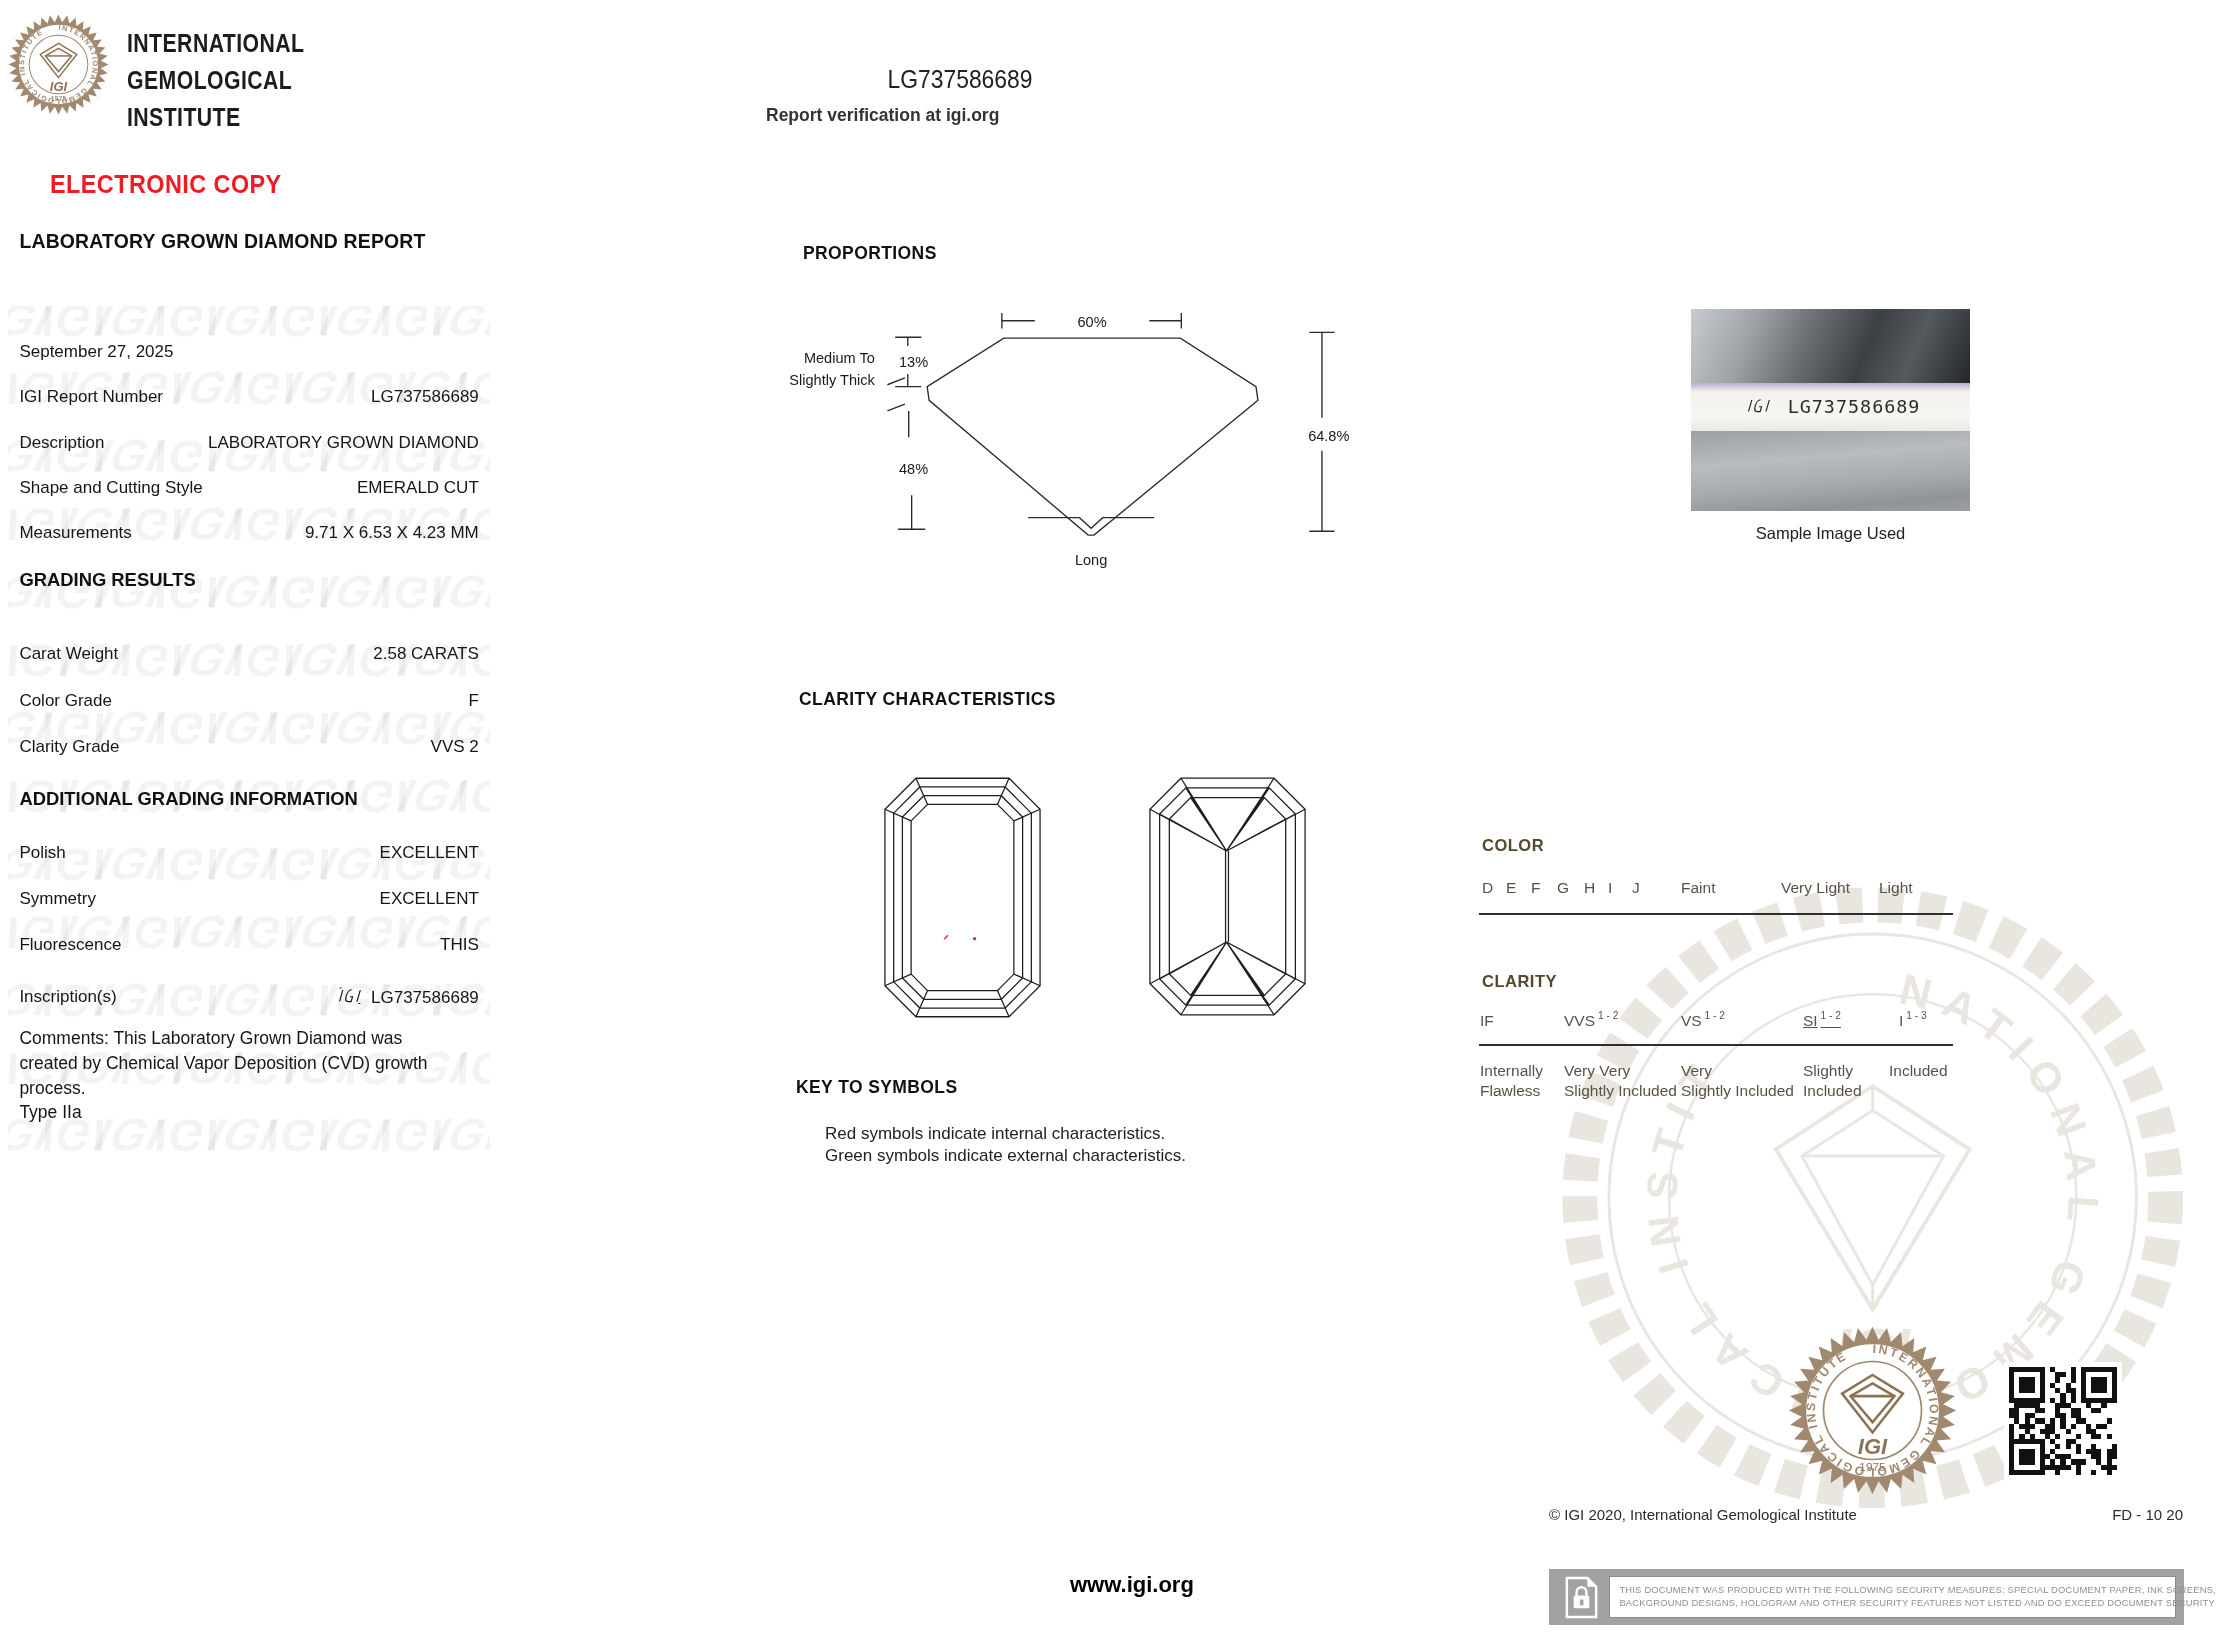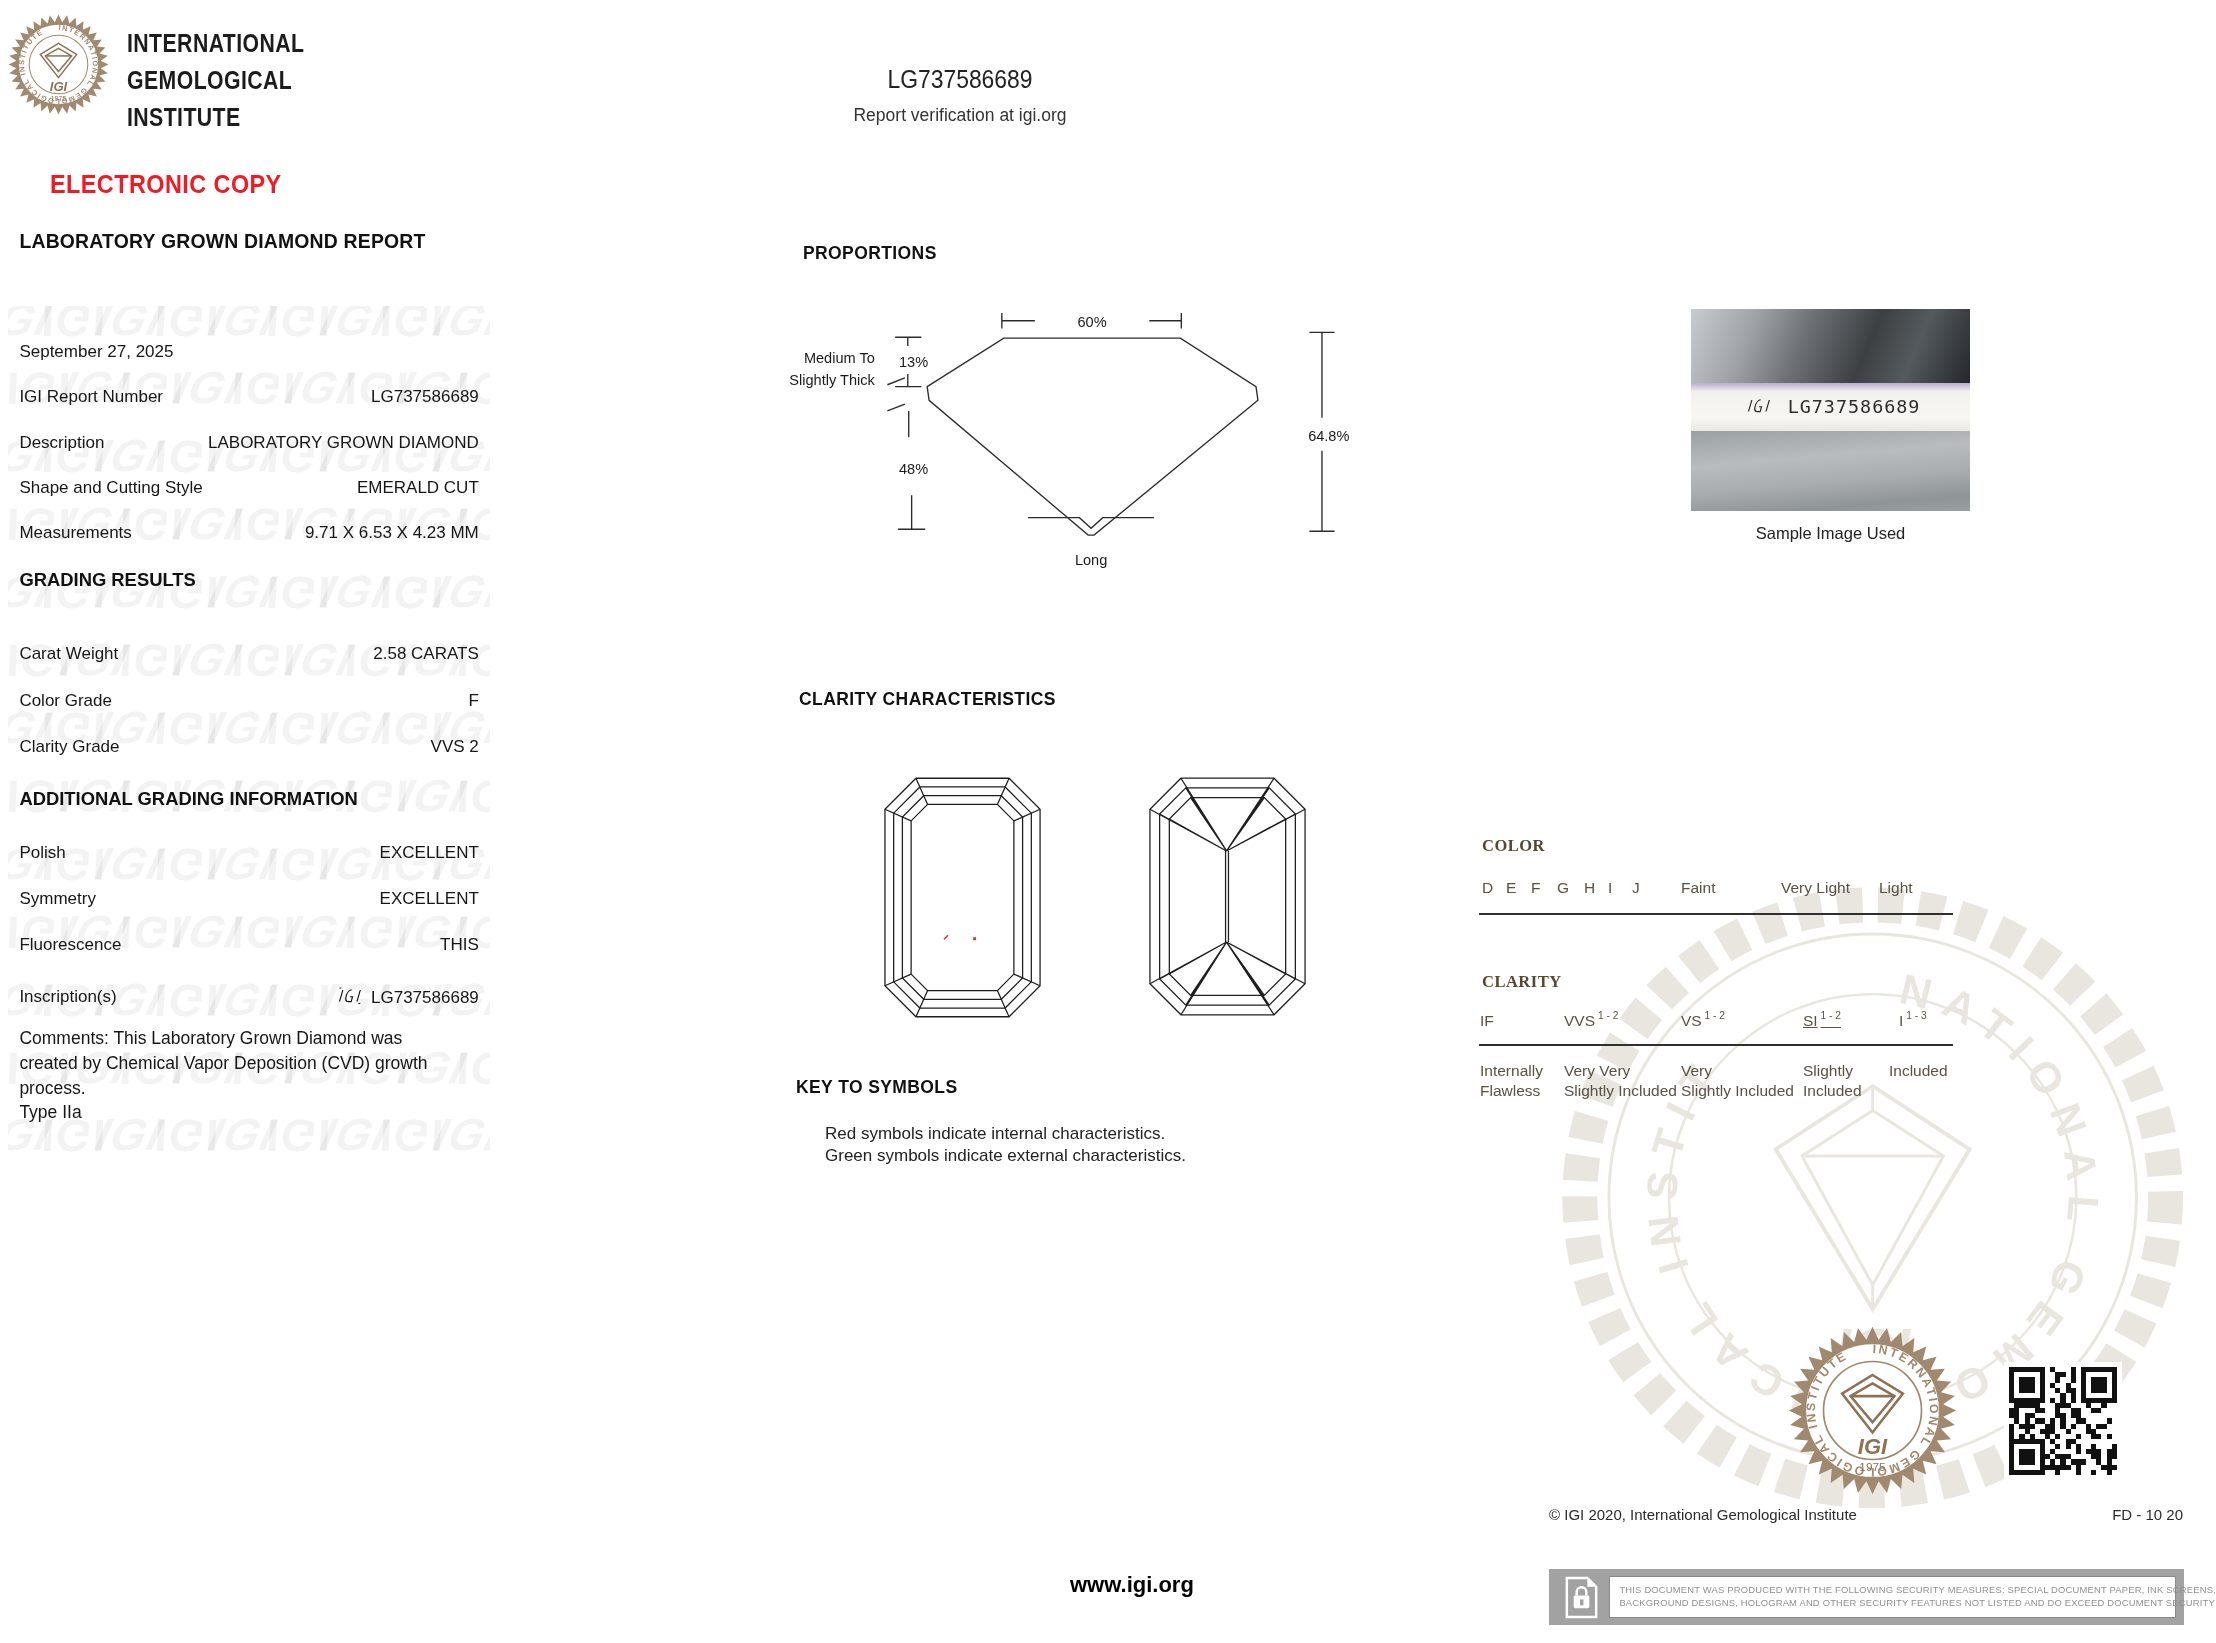--- a/index.html
+++ b/index.html
@@ -5,21 +5,21 @@
   html,body{margin:0;padding:0;background:#fff;}
   #page{position:relative;width:2216px;height:1644px;background:#ffffff;overflow:hidden;
         font-family:"Liberation Sans",sans-serif;color:#1a1a1a;}
   .abs{position:absolute;}
   
   .org-name{font-weight:bold;font-size:25px;line-height:37px;letter-spacing:0.5px;color:#1c1c1c;
             transform:scaleX(.85);transform-origin:left top;}
   .electronic{font-weight:bold;font-size:26px;letter-spacing:0.5px;color:#ee1c25;transform:scaleX(.9);transform-origin:left top;}
   .rep-title{font-weight:bold;font-size:19.4px;letter-spacing:0.2px;color:#111;}
   .top-num{font-size:26px;color:#222;text-align:center;transform:scaleX(.88);transform-origin:center top;}
-  .top-verif{font-size:17.5px;color:#333;text-align:center;}
+  .top-verif{font-size:17.5px;color:#333;font-weight:bold;}
   
   #wm-left{left:7.8px;top:306px;width:482px;height:867px;overflow:hidden;z-index:0;}
   .wm-tile{position:absolute;font-size:45px;font-weight:bold;font-style:italic;
            color:rgba(90,90,90,0.07);letter-spacing:1.9px;}
   .frow{left:7.8px;width:471px;height:23px;z-index:2;font-size:17px;color:#161616;}
   .frow .lab{position:absolute;left:11.6px;top:0;}
   .frow .val{position:absolute;right:0;top:0;text-align:right;}
   .sechead{left:19.4px;z-index:2;font-weight:bold;font-size:18.4px;color:#111;}
   .cmt{left:19.4px;width:456px;z-index:2;font-size:17.5px;color:#161616;}
   .igi-glyph{display:inline-block;vertical-align:-1.9px;}
@@ -31,21 +31,21 @@
   
   .sample-img{width:279px;height:202px;overflow:hidden;z-index:2;}
   .si-top{position:absolute;left:0;top:0;width:100%;height:74px;
      background:linear-gradient(113deg,#c8cbcf 0%,#9fa3a8 22%,#6e7277 40%,#3c4043 62%,#555a5e 78%,#23272b 100%);}
   .si-band{position:absolute;left:0;top:74px;width:100%;height:49px;background:linear-gradient(180deg,#b9aed2 0%,#f2f1ec 18%,#f7f6f2 70%,#e8e7e2 100%);}
   .si-insc{position:absolute;left:0;top:87px;width:100%;text-align:center;font-size:18.4px;color:#2c2c2c;
            font-family:"DejaVu Sans Mono",monospace;letter-spacing:1px;}
   .si-bot{position:absolute;left:0;top:122px;width:100%;height:80px;
      background:linear-gradient(175deg,#9ba0a3 0%,#b8bcbe 35%,#a9adaf 60%,#8f9496 85%,#9aa0a2 100%);}
   .si-cap{font-size:16.5px;color:#222;text-align:center;z-index:2;}
-  .scale-head{font-weight:bold;font-size:16.5px;letter-spacing:0.5px;color:#54482e;z-index:2;font-family:Liberation Serif, serif;}
+  .scale-head{font-weight:bold;font-size:16.5px;letter-spacing:0.5px;color:#54482e;z-index:2;}
   .scale-item{position:absolute;top:0;font-size:15.5px;color:#5a5144;white-space:nowrap;}
   .scale-line{height:1.9px;background:#2f2f2f;z-index:2;}
   .grade-sup{font-size:10.2px;position:relative;top:-6.8px;margin-left:2.9px;}
   .desc-col{position:absolute;top:0;font-size:15.5px;line-height:20.4px;color:#5a5144;white-space:nowrap;}
   
   .copyright{font-size:15px;color:#2b2b2b;z-index:2;}
   .formcode{font-size:15px;color:#2b2b2b;text-align:right;z-index:2;}
   .website{font-size:22px;font-weight:bold;color:#000;z-index:2;}
   .sec-strip{background:#a2a2a2;z-index:2;}
   .sec-inner{position:absolute;left:60px;top:6.8px;right:7.8px;bottom:6.8px;background:#fff;

